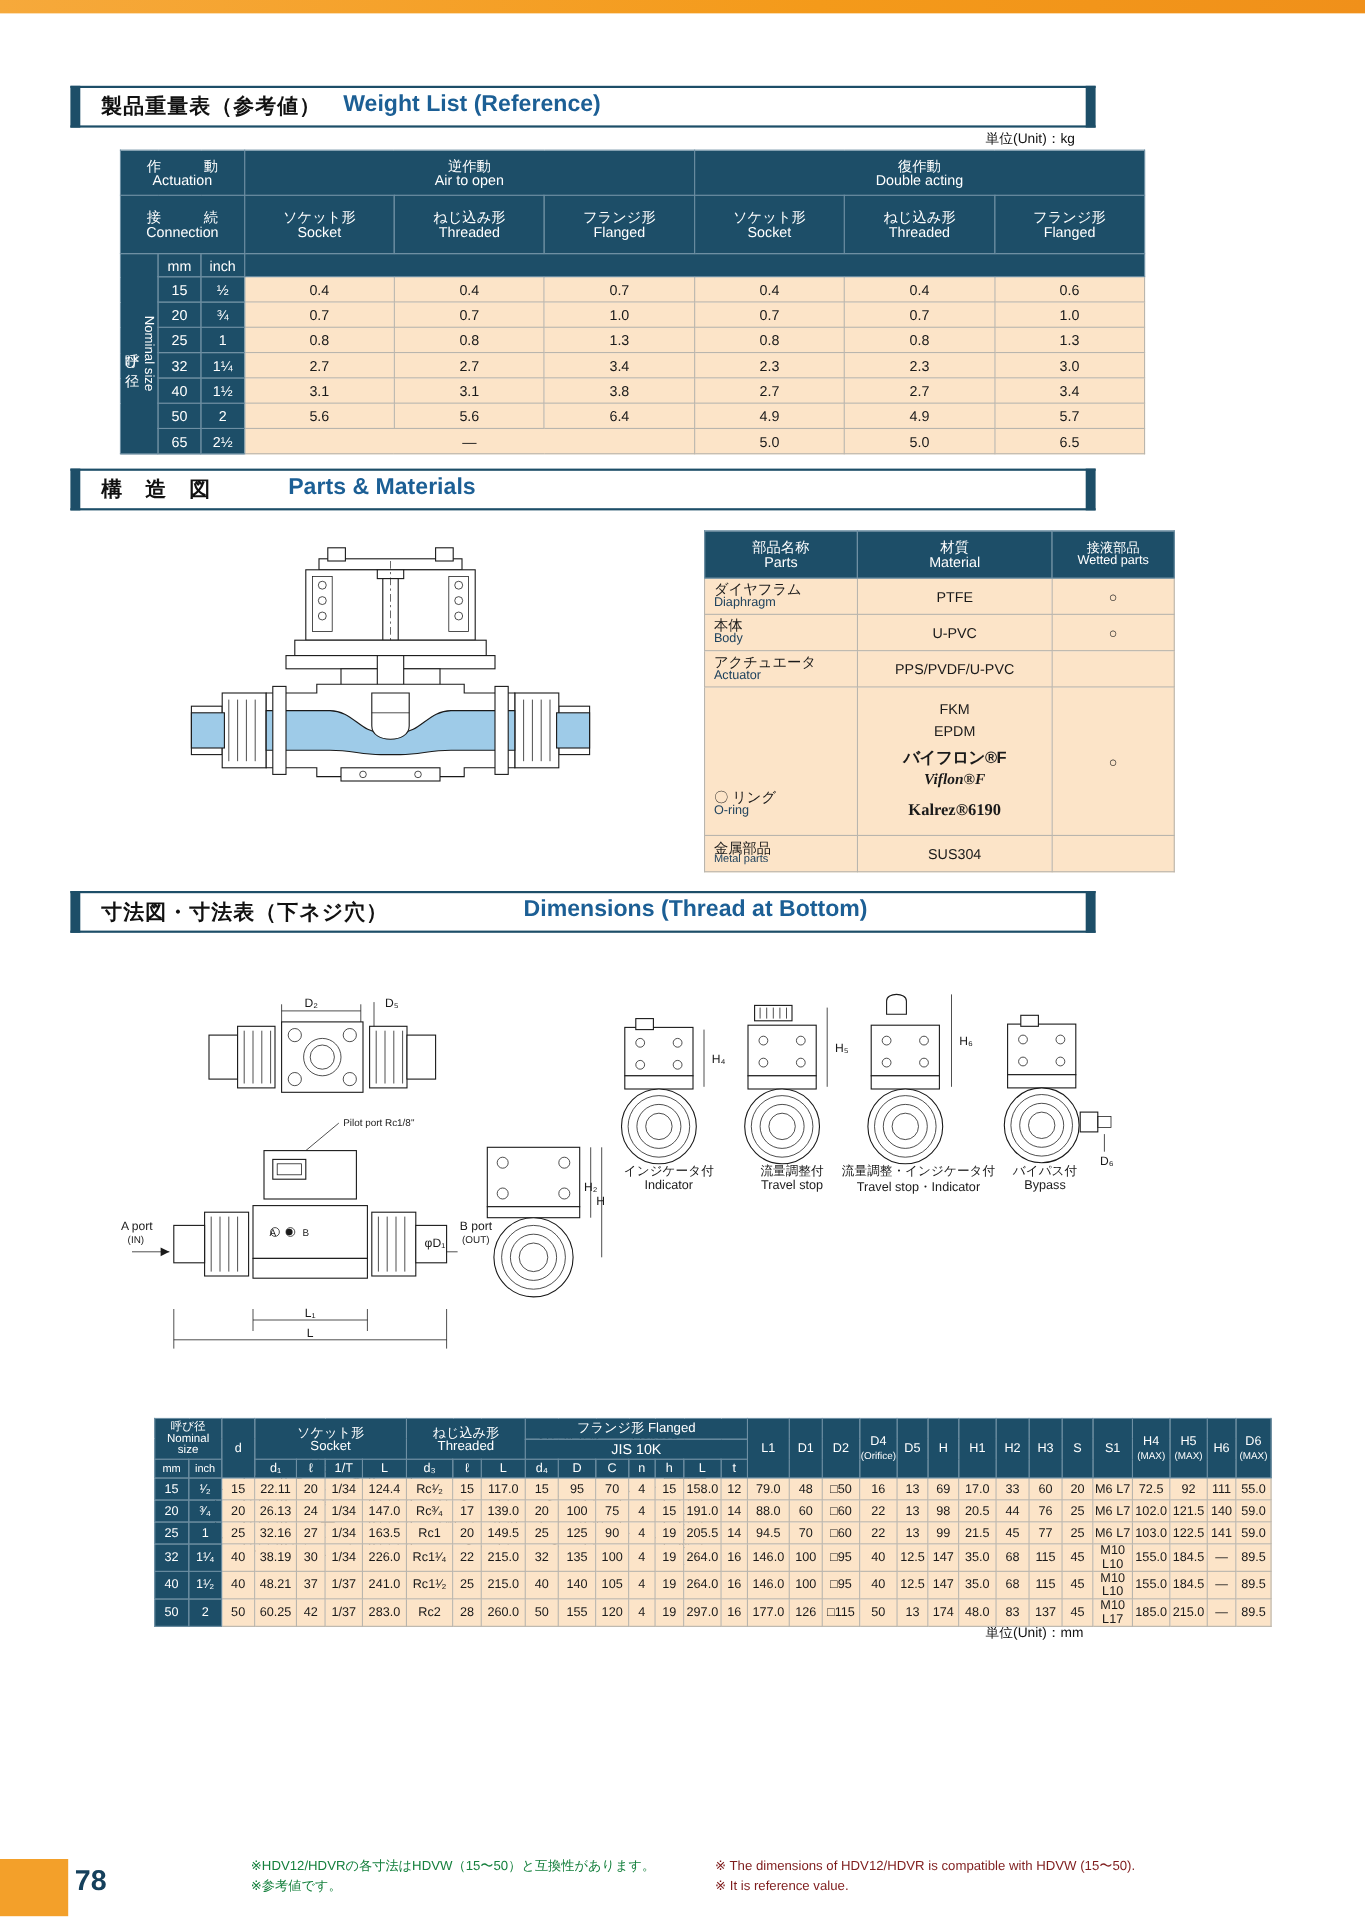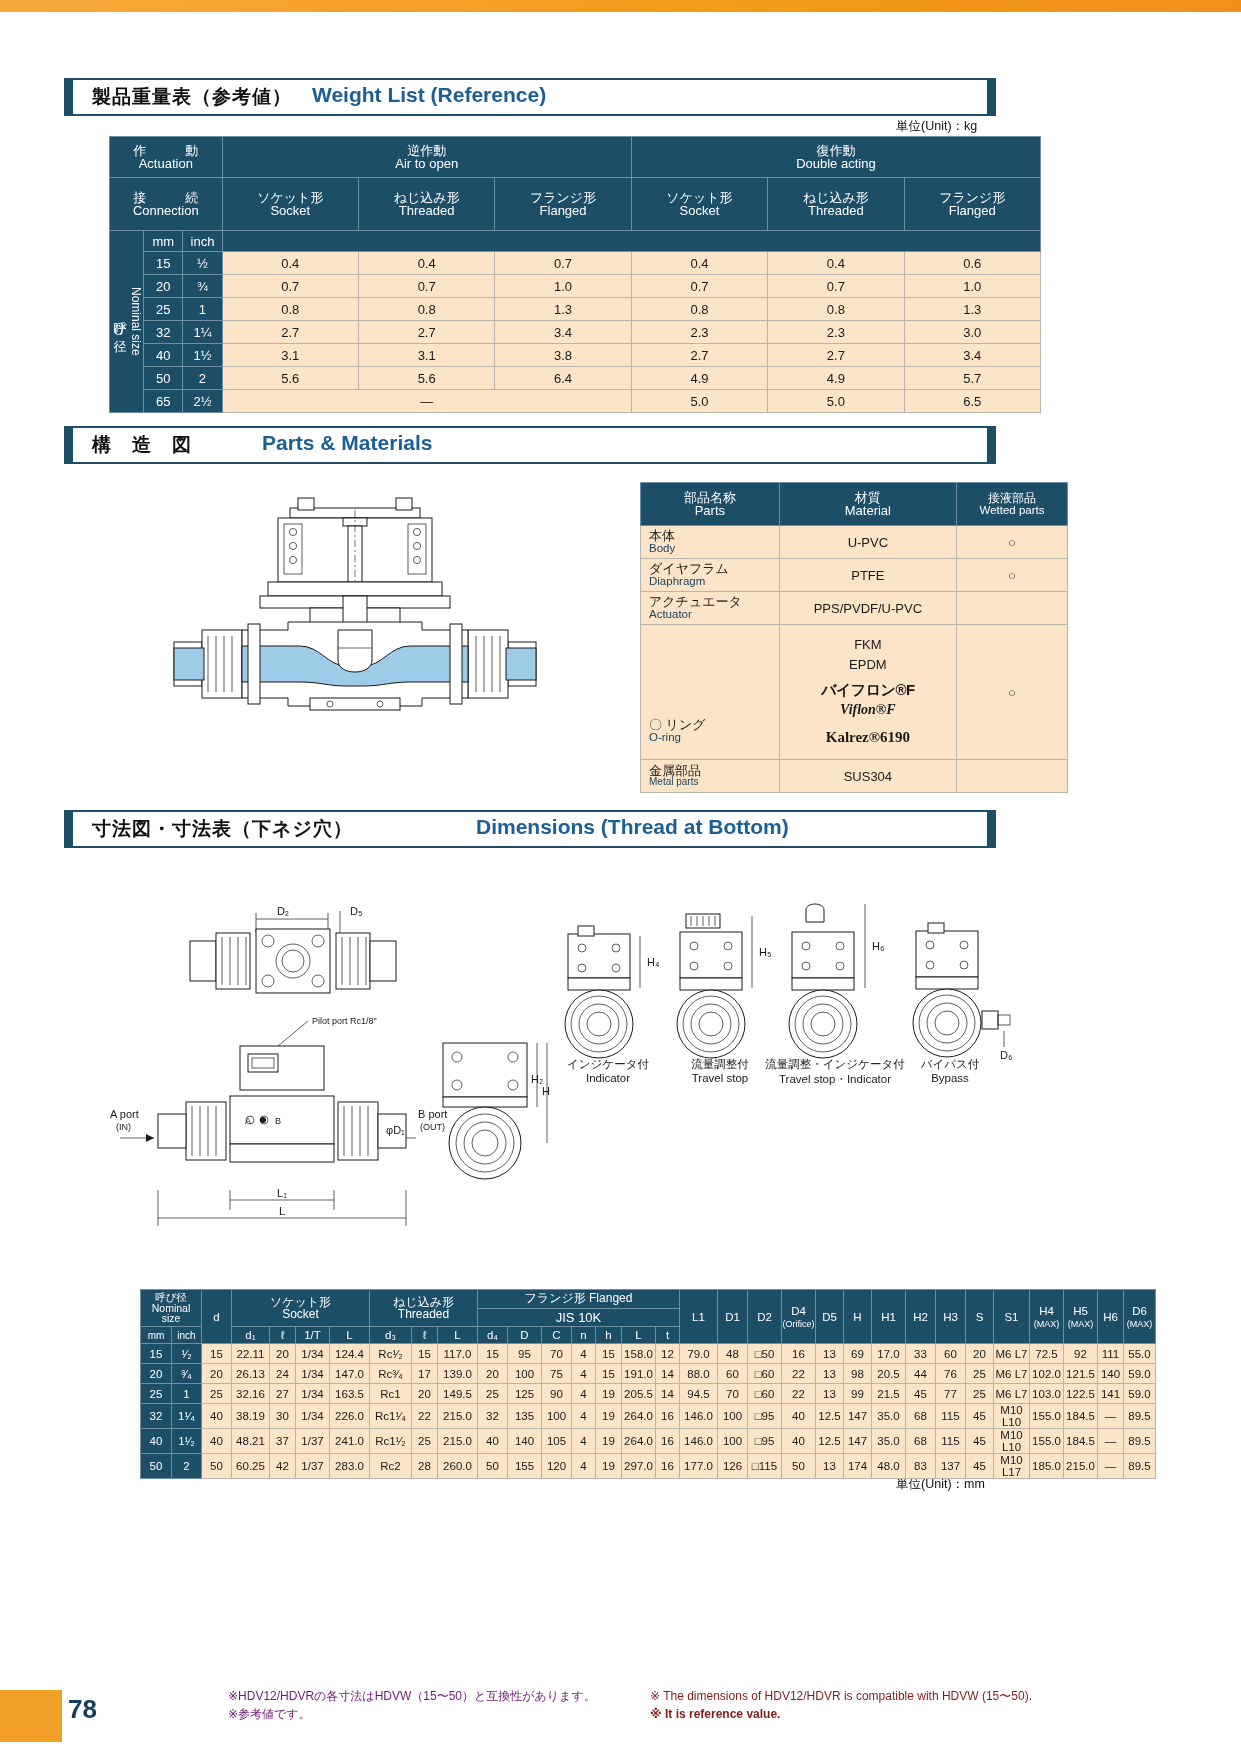--- a/index.html
+++ b/index.html
@@ -49,21 +49,21 @@
   #ptbl td{background:#fce4c8;}
   #ptbl td.pn{text-align:left;padding-left:8px;line-height:1.05;}
   .circ{font-size:15px;}
 
   
   #dtbl{left:95px;top:1289px;}
   #dtbl td,#dtbl th{font-size:11.5px;}
   #dtbl td{height:19px;}
 
   
-  .fn{position:absolute;font-size:12px;color:#701a75;line-height:1.35;}
+  .fn{position:absolute;font-size:12px;color:#15803d;line-height:1.35;}
   .fn.green{color:#7f1d1d;}
 
   
   svg{position:absolute;}
   .dwt{fill:none;stroke:#1a1a1a;stroke-width:0.7;}
   .dwf{fill:#9ecbe8;stroke:#1a1a1a;stroke-width:1;}
   .dww{fill:#ffffff;stroke:#1a1a1a;stroke-width:1;}
   .lbl{font-family:"Liberation Sans",sans-serif;font-size:11px;fill:#1a1a1a;}
   .lbl9{font-family:"Liberation Sans",sans-serif;font-size:9px;fill:#1a1a1a;}
 </style>
@@ -310,32 +310,32 @@
       <span class="jpl">材質</span>
       <span class="enl">Material</span>
     </th>
     <th>
       <span class="jpl" style="font-size:12px">接液部品</span>
       <span class="enl" style="font-size:11.5px">Wetted parts</span>
     </th>
   </tr>
   <tr>
     <td class="pn" style="height:32px">
+      <span class="jpl">ダイヤフラム</span>
+      <span class="enl" style="font-size:11.5px;color:#20435e">Diaphragm</span>
+    </td>
+    <td>PTFE</td>
+    <td class="circ">○</td>
+  </tr>
+  <tr>
+    <td class="pn" style="height:32px">
       <span class="jpl">本体</span>
       <span class="enl" style="font-size:11.5px;color:#20435e">Body</span>
     </td>
     <td>U-PVC</td>
-    <td class="circ">○</td>
-  </tr>
-  <tr>
-    <td class="pn" style="height:32px">
-      <span class="jpl">ダイヤフラム</span>
-      <span class="enl" style="font-size:11.5px;color:#20435e">Diaphragm</span>
-    </td>
-    <td>PTFE</td>
     <td class="circ">○</td>
   </tr>
   <tr>
     <td class="pn" style="height:32px">
       <span class="jpl">アクチュエータ</span>
       <span class="enl" style="font-size:11.5px;color:#20435e">Actuator</span>
     </td>
     <td>PPS/PVDF/U-PVC</td>
     <td></td>
   </tr>
@@ -951,13 +951,13 @@
         <td>215.0</td>
     <td>—</td>
         <td>89.5</td>
   </tr>
 </tbody>
   </table>
 
 <div class="fn" style="left:228px;top:1688px;">※HDV12/HDVRの各寸法はHDVW（15〜50）と互換性があります。</div>
 <div class="fn" style="left:228px;top:1706px;">※参考値です。</div>
 <div class="fn green" style="left:650px;top:1688px;">※ The dimensions of HDV12/HDVR is compatible with HDVW (15〜50).</div>
-<div class="fn green" style="left:650px;top:1706px;font-weight:bold;">※ It is reference value.</div>
+<div class="fn green" style="left:650px;top:1706px;">※ It is reference value.</div>
 
 </body></html>

